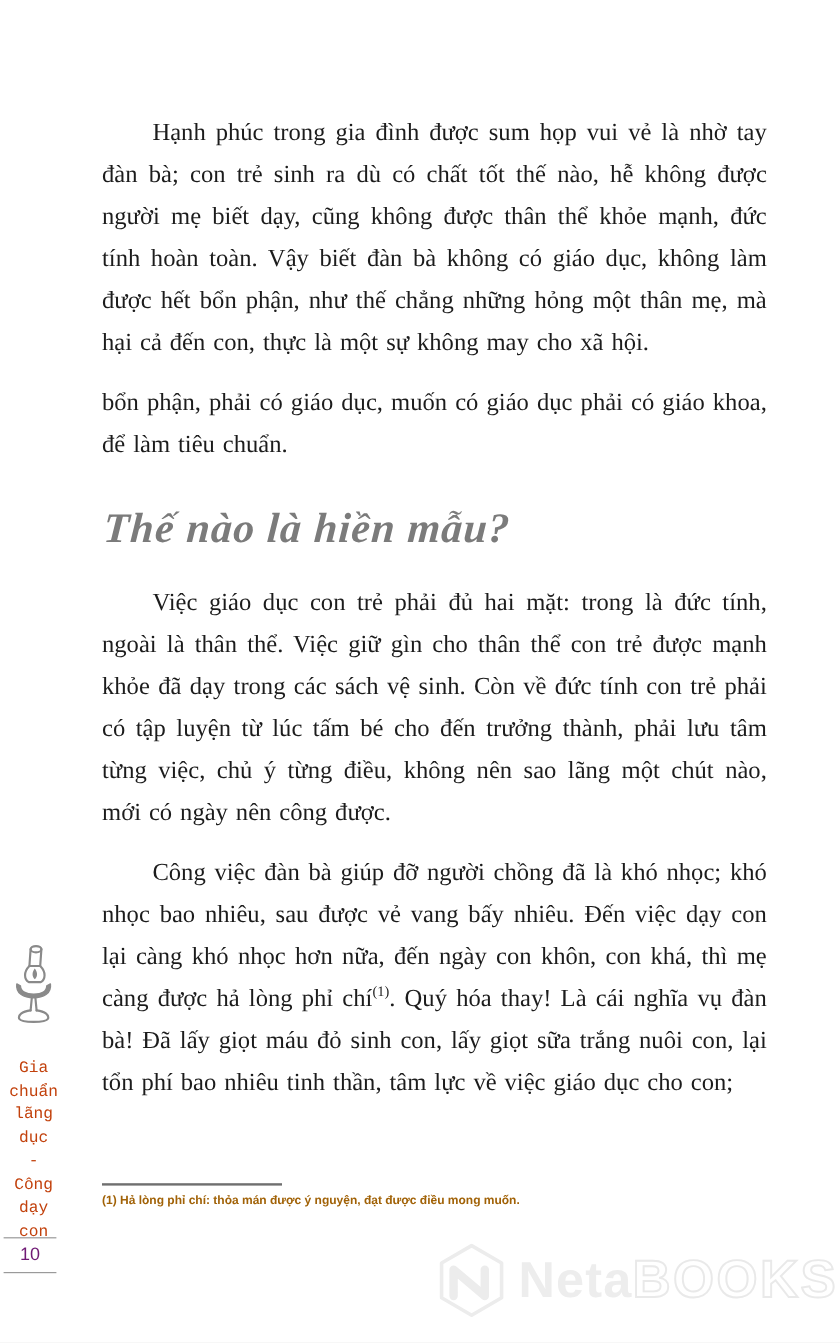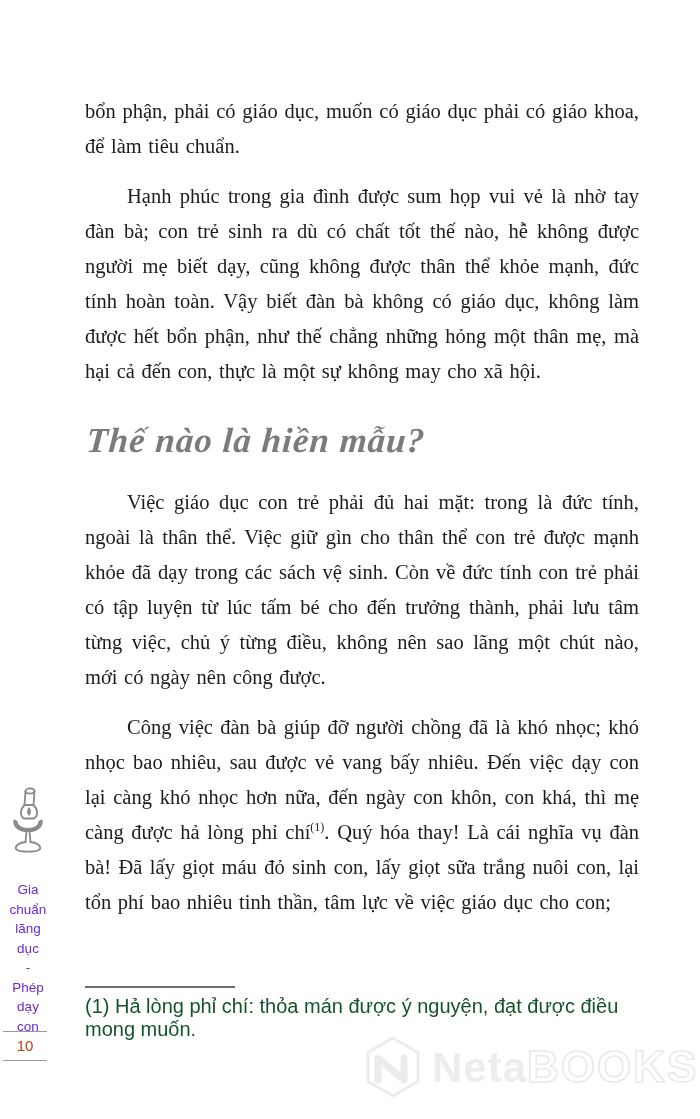--- a/index.html
+++ b/index.html
@@ -54,57 +54,57 @@
     background: #ffffff;
   }
   .footnote-rule {
     width: 150px;
     border: none;
     border-top: 2px solid #6f6f6f;
     margin: 0 0 7px 0;
   }
   .footnote-text {
     font-family: "Liberation Sans", sans-serif;
-    font-size: 20px;
-    font-weight: 400;
-    color: #14532d;
+    font-size: 10px;
+    font-weight: 700;
+    color: #a16207;
   }
 
   
   .sidebar {
     position: absolute;
     left: 0;
     top: 786px;
     width: 56px;
     text-align: center;
   }
   .lamp-icon-wrap { margin: 0 auto 14px auto; width: 36px; }
   .sidebar-title {
-    font-family: Liberation Sans, sans-serif;
+    font-family: Liberation Mono, monospace;
     font-size: 13.5px;
     line-height: 19.5px;
-    color: #6d28d9;
+    color: #c2410c;
   }
   .sidebar-title span { display: block; }
   .pagenum-block {
     position: absolute;
     left: 3px;
     top: 1031px;
     width: 44px;
     text-align: center;
   }
   .pagenum-rule {
     border: none;
     border-top: 1.5px solid #9a9a9a;
     margin: 0;
   }
   .pagenum {
     font-family: "Liberation Sans", sans-serif;
     font-size: 15px;
-    color: #c2410c;
+    color: #701a75;
     padding: 5px 0 6px 0;
   }
 
   
   .watermark {
     position: absolute;
     left: 364px;
     top: 1036px;
     height: 62px;
     display: flex;
@@ -126,23 +126,23 @@
     color: #ffffff;
     -webkit-text-stroke: 1.6px #e9e9e9;
   }
 </style>
 </head>
 <body>
 
 <div class="page">
 
   <div class="main">
+    <p class="para indented">Hạnh phúc trong gia đình được sum họp vui vẻ là nhờ tay đàn bà; con trẻ sinh ra dù có chất tốt thế nào, hễ không được người mẹ biết dạy, cũng không được thân thể khỏe mạnh, đức tính hoàn toàn. Vậy biết đàn bà không có giáo dục, không làm được hết bổn phận, như thế chẳng những hỏng một thân mẹ, mà hại cả đến con, thực là một sự không may cho xã hội.</p>
+
     <p class="para">bổn phận, phải có giáo dục, muốn có giáo dục phải có giáo khoa, để làm tiêu chuẩn.</p>
-
-    <p class="para indented">Hạnh phúc trong gia đình được sum họp vui vẻ là nhờ tay đàn bà; con trẻ sinh ra dù có chất tốt thế nào, hễ không được người mẹ biết dạy, cũng không được thân thể khỏe mạnh, đức tính hoàn toàn. Vậy biết đàn bà không có giáo dục, không làm được hết bổn phận, như thế chẳng những hỏng một thân mẹ, mà hại cả đến con, thực là một sự không may cho xã hội.</p>
 
     <h2 class="section-heading">Thế nào là hiền mẫu?</h2>
 
     <p class="para indented">Việc giáo dục con trẻ phải đủ hai mặt: trong là đức tính, ngoài là thân thể. Việc giữ gìn cho thân thể con trẻ được mạnh khỏe đã dạy trong các sách vệ sinh. Còn về đức tính con trẻ phải có tập luyện từ lúc tấm bé cho đến trưởng thành, phải lưu tâm từng việc, chủ ý từng điều, không nên sao lãng một chút nào, mới có ngày nên công được.</p>
 
     <p class="para indented"><span>Công việc đàn bà giúp đỡ người chồng đã là khó nhọc; khó nhọc bao nhiêu, sau được vẻ vang bấy nhiêu. Đến việc dạy con lại càng khó nhọc hơn nữa, đến ngày con khôn, con khá, thì mẹ càng được hả lòng phỉ chí</span><sup>(1)</sup><span>. Quý hóa thay! Là cái nghĩa vụ đàn bà! Đã lấy giọt máu đỏ sinh con, lấy giọt sữa trắng nuôi con, lại tổn phí bao nhiêu tinh thần, tâm lực về việc giáo dục cho con;</span></p>
   </div>
 
   <div class="footnote-block">
     <hr class="footnote-rule">
@@ -166,21 +166,21 @@
 
         <path d="M15.5 56 C 8 57 5 60 6 63 C 8 66.5 28 66.5 30 63 C 31 60 28 57 20.5 56" stroke="#8a8a8a" stroke-width="1.8" stroke-linecap="round" stroke-linejoin="round"></path>
       </svg>
     </div>
     <div class="sidebar-title">
       <span>Gia</span>
       <span>chuẩn</span>
       <span>lãng</span>
       <span>dục</span>
       <span>-</span>
-      <span>Phép</span>
+      <span>Công</span>
       <span>dạy</span>
       <span>con</span>
     </div>
   </div>
 
   <div class="pagenum-block">
     <hr class="pagenum-rule">
     <div class="pagenum">10</div>
     <hr class="pagenum-rule">
   </div>

